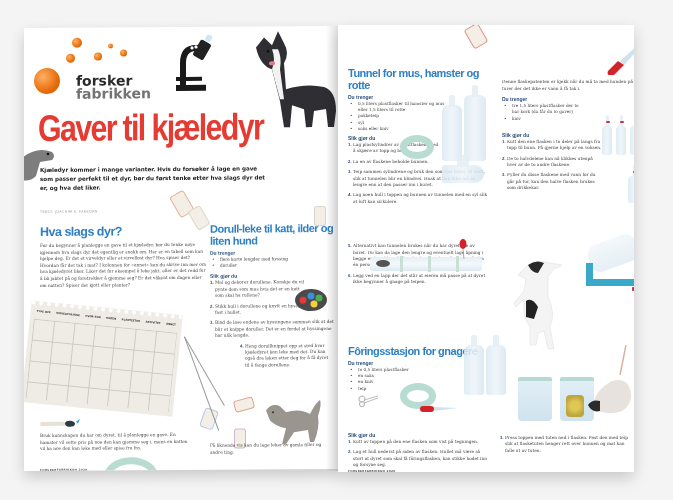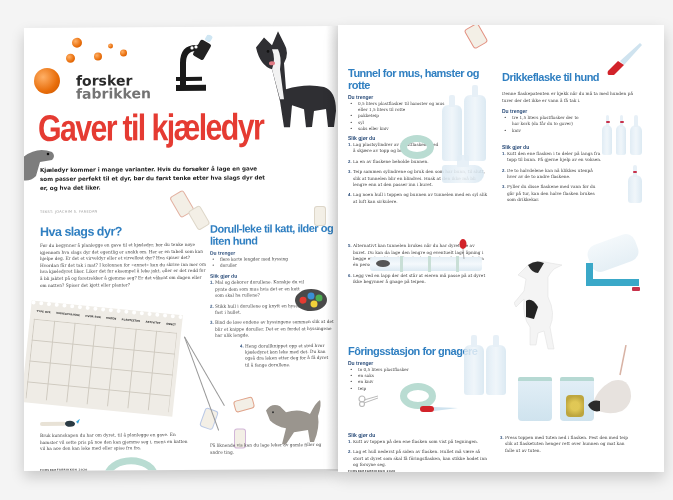--- a/index.html
+++ b/index.html
@@ -1,20 +1,20 @@
 <!DOCTYPE html>
 <html><head>
 <meta charset="utf-8">
 <style>
   html,body{margin:0;padding:0;}
   body{width:673px;height:500px;background:#f4f4f4;position:relative;overflow:hidden;font-family:"DejaVu Serif",serif;}
   .spread{position:absolute;left:0;top:0;width:673px;height:500px;}
   .page{position:absolute;background:#fff;box-shadow:0 6px 14px rgba(0,0,0,0.18);overflow:hidden;}
   .page-left{left:24px;top:27px;width:314px;height:443px;transform:skewY(-0.4deg);}
-  .page-right{left:338px;top:25px;width:326px;height:447px;}
+  .page-right{left:338px;top:25px;width:296px;height:447px;}
   .gutter{position:absolute;left:326px;top:26px;width:24px;height:445px;background:linear-gradient(90deg,rgba(0,0,0,0) 0%,rgba(0,0,0,0.10) 48%,rgba(0,0,0,0.04) 55%,rgba(0,0,0,0) 100%);}
   .abs{position:absolute;}
   .logo-bubble{position:absolute;border-radius:50%;background:radial-gradient(circle at 35% 35%,#ffb066,#e86d0a 60%,#c85500);}
   .logo-text{position:absolute;font-family:"DejaVu Sans",sans-serif;font-weight:bold;font-size:14px;line-height:13px;}
   .logo-text .l1{color:#2a2a2a;}
   .logo-text .l2{color:#737373;}
   .title{position:absolute;left:14px;top:80px;font-family:"Liberation Sans",sans-serif;font-weight:bold;font-size:37px;color:#e53b32;letter-spacing:-2px;transform:scaleX(0.82);transform-origin:left top;white-space:nowrap;}
   .intro{position:absolute;left:16px;top:138px;width:230px;font-family:"DejaVu Sans",sans-serif;font-weight:bold;font-size:5.6px;line-height:9px;color:#222;}
   .byline{position:absolute;left:16px;top:182px;font-family:"DejaVu Sans",sans-serif;font-size:3.5px;color:#999;letter-spacing:0.3px;}
   h2{margin:0;font-family:"Liberation Sans",sans-serif;font-weight:bold;color:#2f7fc1;letter-spacing:-0.5px;}
@@ -226,21 +226,20 @@
       <div class="sub">Slik gjør du</div>
       <div class="step"><b>1.</b> <span>Kutt av toppen på den ene flasken som vist på tegningen.</span></div>
       <div class="step"><b>2.</b> <span>Lag et hull nederst på siden av flasken. Hullet må være så stort at dyret som skal få fôringsflasken, kan stikke hodet inn og forsyne seg.</span></div>
     </div>
     <div class="abs" style="left:162px;top:410px;width:132px;">
       <div class="step"><b>3.</b> <span>Press toppen med tuten ned i flasken. Fest den med teip slik at flasketuten henger rett over hunnen og mat kan falle ut av tuten.</span></div>
     </div>
     <div class="footer" style="left:10px;top:444px;">FORSKERFABRIKKEN 2020</div>
 
     <div class="abs" style="left:164px;top:46px;width:140px;">
-      <h2 class="h-mid">Drikkeflaske til hund</h2>
       <div class="body" style="margin-top:8px;">Denne flaskepatenten er kjekk når du må ta med hunden på turer der det ikke er vann å få tak i.</div>
       <div class="sub" style="margin-top:4px;">Du trenger</div>
       <ul class="bul" style="width:70px;">
         <li>tre 1,5 liters plastflasker der to har kork (da får du to gaver)</li>
         <li>kniv</li>
       </ul>
       <div class="sub" style="margin-top:10px;">Slik gjør du</div>
       <div class="step" style="width:96px;"><b>1.</b> <span>Kutt den ene flasken i to deler på langs fra topp til bunn. Få gjerne hjelp av en voksen.</span></div>
       <div class="step" style="width:96px;"><b>2.</b> <span>De to halvdelene kan nå klikkes utenpå hver av de to andre flaskene.</span></div>
       <div class="step" style="width:96px;"><b>3.</b> <span>Fyller du disse flaskene med vann før du går på tur, kan den halve flasken brukes som drikkekar.</span></div>

